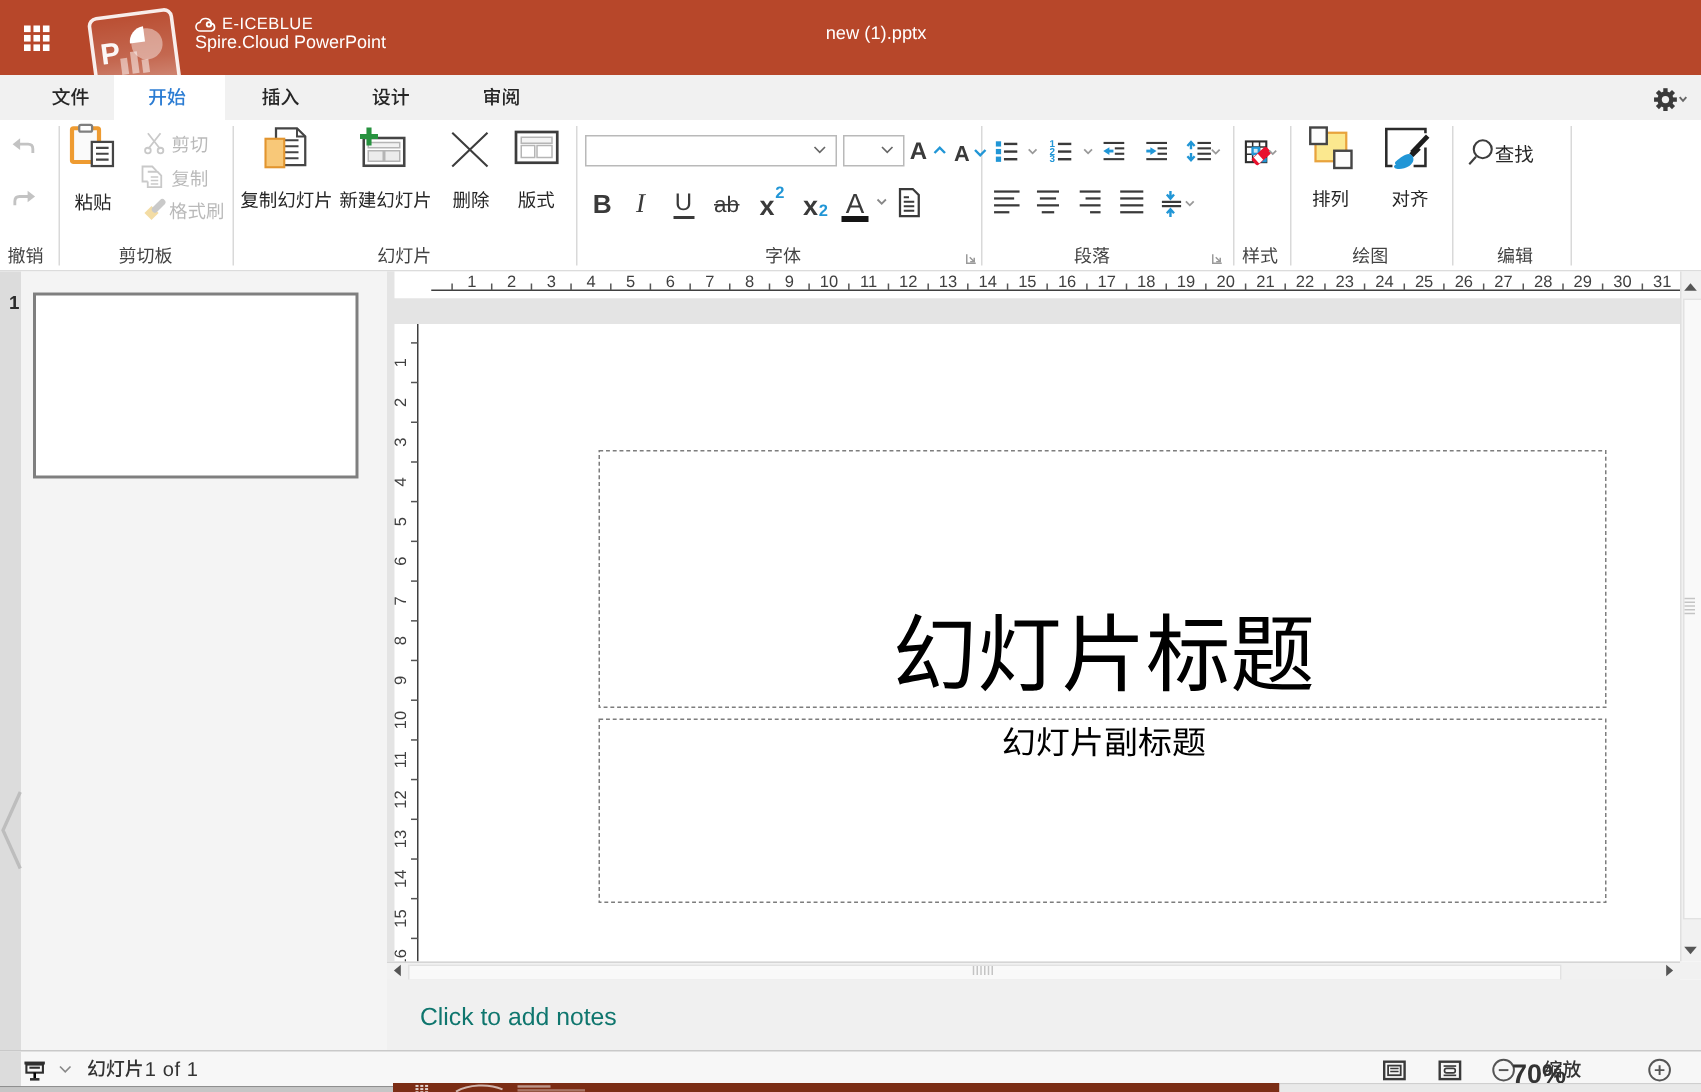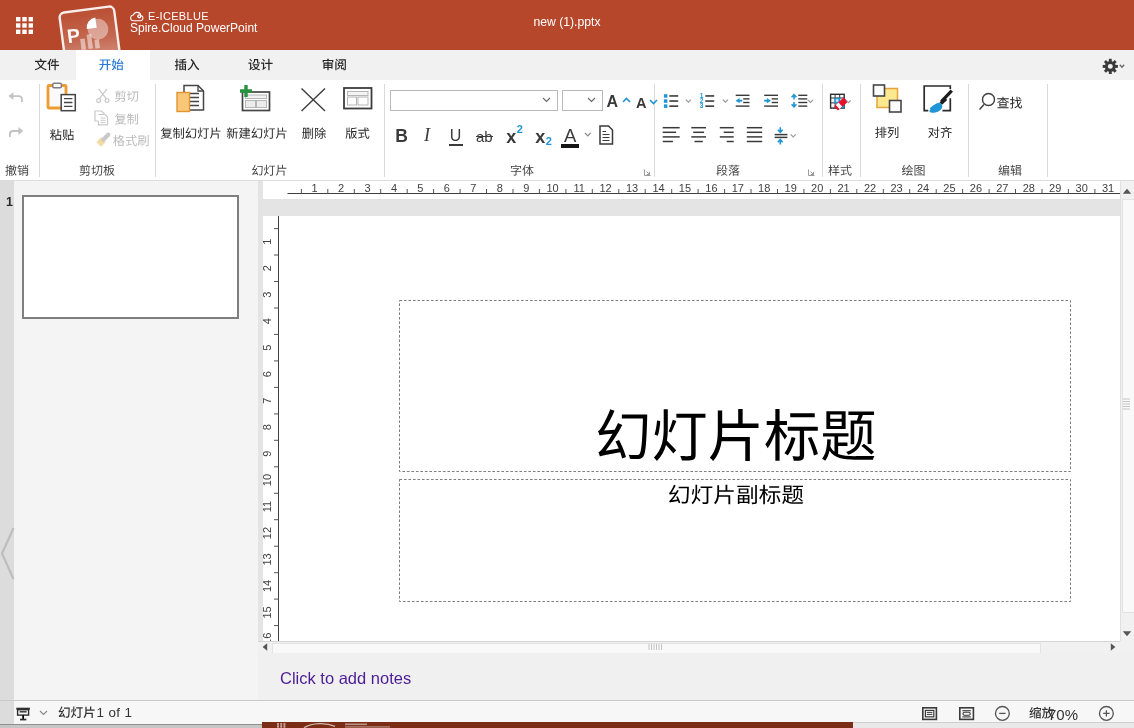--- a/index.html
+++ b/index.html
@@ -37,21 +37,21 @@
 <rect x="93" y="40.5" width="4.6" height="9" fill="rgba(255,255,255,0.5)"></rect>
 </g>
     </svg>
     <svg style="position:absolute;left:129.5px;top:11px" width="14" height="10.5" viewBox="0 0 14 10.5">
 <path d="M11 9.7 H3.7 A2.9 2.9 0 0 1 3.4 3.9 A3.9 3.9 0 0 1 10.9 4.6 A2.6 2.6 0 0 1 11 9.7 Z" fill="none" stroke="#fff" stroke-width="1.05"></path>
 <circle cx="9.3" cy="5.3" r="2.1" fill="#fff"></circle>
       <circle cx="9.3" cy="5.3" r="0.8" fill="#b7472a"></circle>
     </svg>
     <div style="position:absolute;left:148px;top:11.3px;font-size:11px;line-height:1;color:#fff;white-space:pre;letter-spacing:0.3px;">E-ICEBLUE</div>
     <div style="position:absolute;left:130px;top:22.3px;font-size:12px;line-height:1;color:#fff;white-space:pre;">Spire.Cloud PowerPoint</div>
-    <div style="position:absolute;left:567px;top:16.2px;transform:translateX(-50%);font-size:12.2px;line-height:1;color:#fff;white-space:pre;">new (1).pptx</div>
+    <div style="position:absolute;left:584px;top:16.2px;transform:translateX(-50%);font-size:12.2px;line-height:1;color:#fff;white-space:pre;">new (1).pptx</div>
   </div>
 <div style="position:absolute;left:0;top:50px;width:1134px;height:30px;background:#f1f1f1;"></div>
 <div style="position:absolute;left:76px;top:50px;width:74px;height:30px;background:#fff;"></div>
 <svg style="position:absolute;left:1103px;top:59px" width="24" height="15">
     <g fill="#3a3a3a" transform="translate(7.3 7.4)">
       <rect x="-1.45" y="-7.6" width="2.9" height="3.4" transform="rotate(0)"></rect>
       <rect x="-1.45" y="-7.6" width="2.9" height="3.4" transform="rotate(45)"></rect>
       <rect x="-1.45" y="-7.6" width="2.9" height="3.4" transform="rotate(90)"></rect>
       <rect x="-1.45" y="-7.6" width="2.9" height="3.4" transform="rotate(135)"></rect>
       <rect x="-1.45" y="-7.6" width="2.9" height="3.4" transform="rotate(180)"></rect>
@@ -388,21 +388,21 @@
 <svg style="position:absolute;left:648px;top:642px" width="16" height="10">
     <path d="M1.0 2 V8" stroke="#c4c4c4" stroke-width="1"></path>
     <path d="M3.5 2 V8" stroke="#c4c4c4" stroke-width="1"></path>
     <path d="M6.0 2 V8" stroke="#c4c4c4" stroke-width="1"></path>
     <path d="M8.5 2 V8" stroke="#c4c4c4" stroke-width="1"></path>
     <path d="M11.0 2 V8" stroke="#c4c4c4" stroke-width="1"></path>
     <path d="M13.5 2 V8" stroke="#c4c4c4" stroke-width="1"></path>
   </svg>
 <div style="position:absolute;left:1120px;top:641px;width:14px;height:12px;background:#f1f1f1;"></div>
 <div style="position:absolute;left:258px;top:653px;width:876px;height:47px;background:#f0f0f0;"></div>
-<div style="position:absolute;left:280px;top:670.3px;font-size:16.5px;line-height:1;color:#4c1d95;white-space:pre;">Click to add notes</div>
+<div style="position:absolute;left:280px;top:670.3px;font-size:16.5px;line-height:1;color:#0f766e;white-space:pre;">Click to add notes</div>
 <div style="position:absolute;left:0;top:700px;width:1134px;height:28px;background:#f7f7f7;border-top:1px solid #c9c9c9;box-sizing:border-box;"></div>
 <div style="position:absolute;left:0px;top:701px;width:14px;height:23px;background:#dcdcdc;"></div>
 <svg style="position:absolute;left:15.5px;top:707px" width="15" height="14">
 <rect x="0.3" y="0.7" width="13.6" height="2" fill="#2e2e2e"></rect>
 <rect x="1.6" y="2.7" width="11" height="5.4" fill="none" stroke="#2e2e2e" stroke-width="1.4"></rect>
 <rect x="3.6" y="4.1" width="7" height="1.4" fill="#2e2e2e"></rect>
 <rect x="6.3" y="8.1" width="1.7" height="4"></rect>
 <rect x="4" y="11.7" width="6.3" height="1.7" fill="#2e2e2e"></rect>
   </svg>
 <svg style="position:absolute;left:39px;top:710px" width="9" height="6">
@@ -417,21 +417,21 @@
 <svg style="position:absolute;left:959px;top:707px" width="16" height="14" fill="none" stroke="#3a3a3a">
 <rect x="0.8" y="0.8" width="13.6" height="11.6" stroke-width="1.6"></rect>
 <path d="M3.4 3.7 H11.8" stroke-width="1.1"></path>
 <rect x="4" y="5.2" width="7.2" height="3" rx="1.4" stroke-width="1.1"></rect>
 <path d="M3.4 9.9 H11.8" stroke-width="1.1"></path>
   </svg>
 <svg style="position:absolute;left:995px;top:706px" width="16" height="16" fill="none">
     <circle cx="7.4" cy="7.4" r="6.9" stroke="#555" stroke-width="1.3"></circle>
     <path d="M4.2 7.4 H10.6" stroke="#555" stroke-width="1.3"></path>
   </svg>
-<div style="position:absolute;left:1048px;top:707px;font-size:15px;line-height:1;color:#333;white-space:pre;font-weight:normal;">70%</div>
+<div style="position:absolute;left:1008px;top:707px;font-size:18px;line-height:1;color:#333;white-space:pre;font-weight:bold;">70%</div>
 <svg style="position:absolute;left:1099px;top:706px" width="16" height="16" fill="none">
     <circle cx="7.4" cy="7.4" r="6.9" stroke="#555" stroke-width="1.3"></circle>
     <path d="M4.2 7.4 H10.6 M7.4 4.2 V10.6" stroke="#555" stroke-width="1.3"></path>
   </svg>
 <div style="position:absolute;left:0px;top:724px;width:262px;height:1.4px;background:#8f8f8f;"></div>
 <div style="position:absolute;left:0px;top:725.4px;width:262px;height:2.6px;background:#c6c6c6;"></div>
 <div style="position:absolute;left:262px;top:721.8px;width:591px;height:6.2px;background:#7b2d15;"></div>
 <div style="position:absolute;left:853px;top:721.8px;width:281px;height:1px;background:#cfcfcf;"></div>
 <div style="position:absolute;left:853px;top:722.8px;width:281px;height:5.2px;background:#e9e9e9;"></div>
 <svg style="position:absolute;left:262px;top:721.8px" width="591" height="6.2">

